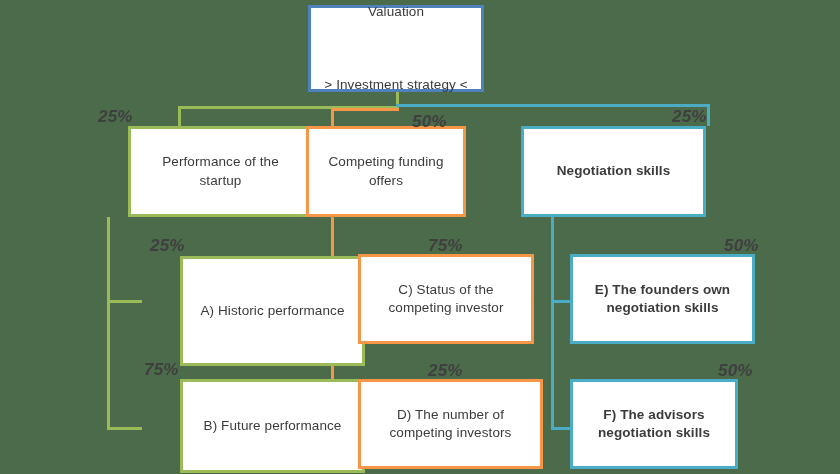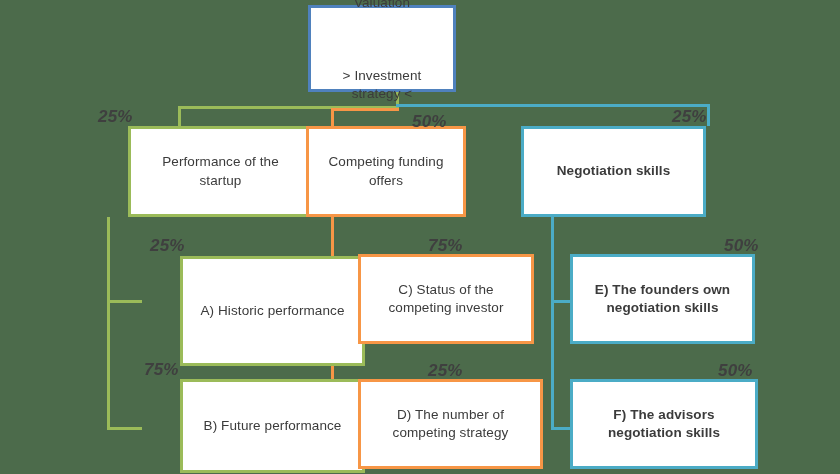--- a/index.html
+++ b/index.html
@@ -91,21 +91,21 @@
   <div class="line h c-green" style="left:107px; top:427px; width:35px;"></div>
 
   <div class="line v c-orange" style="left:331px; top:217px; height:212px;"></div>
   <div class="line h c-orange" style="left:331px; top:300px; width:30px;"></div>
   <div class="line h c-orange" style="left:331px; top:427px; width:30px;"></div>
 
   <div class="line v c-blue" style="left:551px; top:217px; height:212px;"></div>
   <div class="line h c-blue" style="left:551px; top:300px; width:22px;"></div>
   <div class="line h c-blue" style="left:551px; top:427px; width:22px;"></div>
 
-  <div class="node root" style="left:308px; top:5px; width:148px; height:87px;">
+  <div class="node root" style="left:308px; top:5px; width:176px; height:87px;">
     <div class="label">
       <div>Valuation</div>
       <div style="height:18px"></div>
       <div>&gt; Investment strategy &lt;</div>
     </div>
   </div>
 
   <span class="pct" style="left:98px; top:107px;">25%</span>
   <div class="node branch-g" style="left:88px; top:126px; width:185px; height:91px;">
     <span class="label">Performance of the
@@ -134,28 +134,28 @@
 
   <span class="pct" style="left:428px; top:236px;">75%</span>
   <div class="node branch-o" style="left:358px; top:254px; width:176px; height:90px;justify-content:center;">
     <span class="label">C) Status of the
 competing investor</span>
   </div>
 
   <span class="pct" style="left:428px; top:361px;">25%</span>
   <div class="node branch-o" style="left:358px; top:379px; width:185px; height:90px;">
     <span class="label">D) The number of
-competing strategy</span>
+competing investors</span>
   </div>
 
   <span class="pct" style="left:724px; top:236px;">50%</span>
   <div class="node branch-b" style="left:570px; top:254px; width:185px; height:90px;">
     <span class="label">E) The founders own
 negotiation skills</span>
   </div>
 
   <span class="pct" style="left:718px; top:361px;">50%</span>
-  <div class="node branch-b" style="left:570px; top:379px; width:188px; height:90px;justify-content:center;">
+  <div class="node branch-b" style="left:570px; top:379px; width:168px; height:90px;justify-content:center;">
     <span class="label">F) The advisors
 negotiation skills</span>
   </div>
 
 </div>
 
 </body></html>

